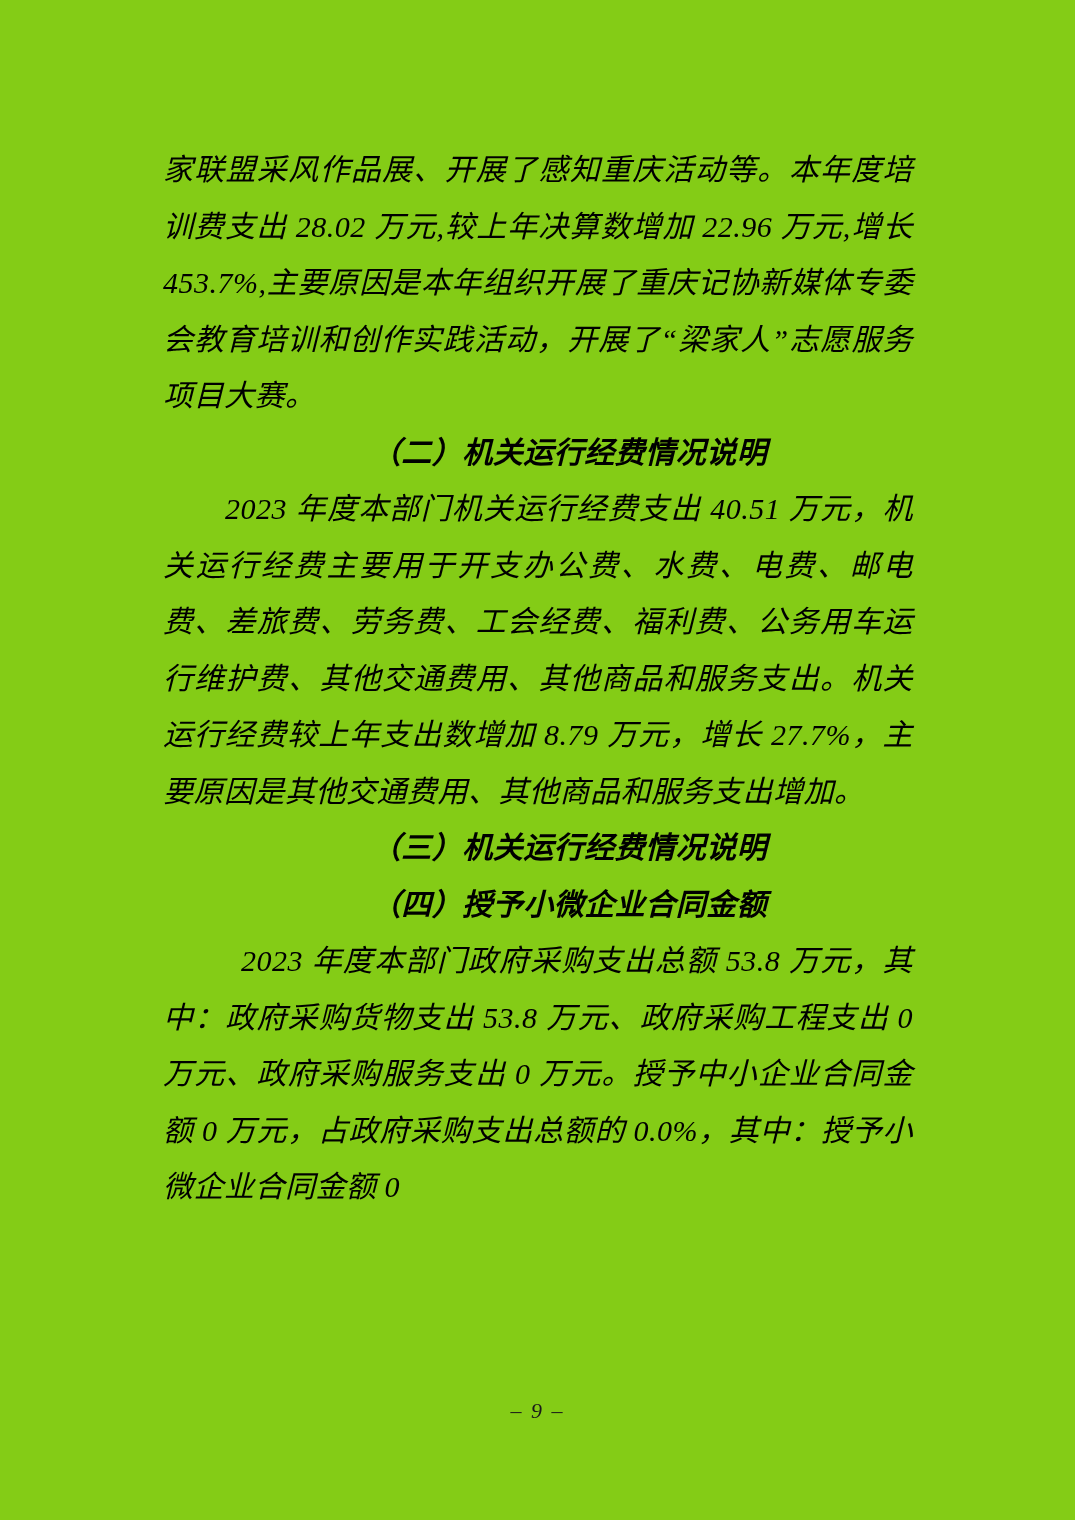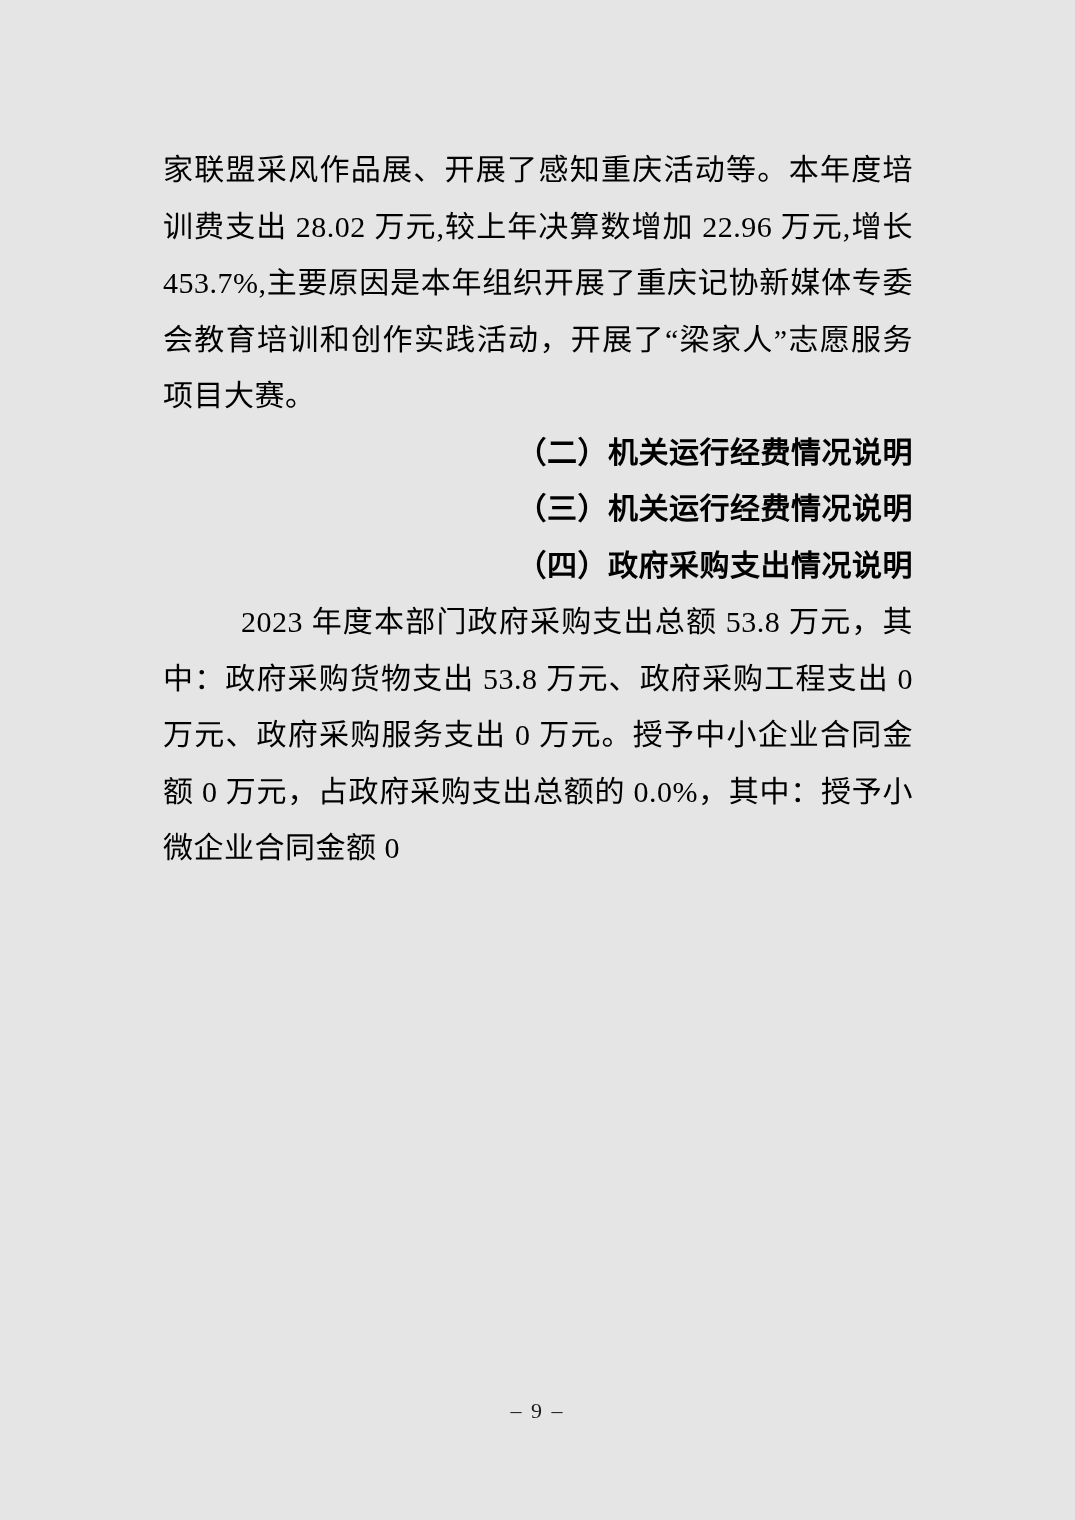--- a/index.html
+++ b/index.html
@@ -4,24 +4,25 @@
 <style>
   html, body {
     margin: 0;
     padding: 0;
     background: #ffffff;
   }
   .page {
     position: relative;
     width: 1075px;
     height: 1520px;
-    background: #e5e5e5;
+    background: #84cc16;
     overflow: hidden;
     font-family: "Liberation Serif", "DejaVu Serif", serif;
     color: #000000;
+    font-style: italic;
   }
   .doc {
     position: absolute;
     top: 142px;
     left: 163px;
     width: 750px;
   }
   .para {
     margin: 0;
     font-size: 30px;
@@ -32,21 +33,21 @@
     font-weight: 400;
   }
   .para.indent-2 { text-indent: 62px; }
   .para.indent-25 { text-indent: 78px; }
   .heading {
     margin: 0;
     font-size: 30px;
     line-height: 56.5px;
     font-weight: 700;
     text-indent: 62px;
-    text-align: right;
+    text-align: center;
     letter-spacing: 0.5px;
   }
   .footer {
     position: absolute;
     left: 0;
     top: 1398px;
     width: 1075px;
     text-align: center;
   }
   .footer .page-number {
@@ -60,25 +61,26 @@
 <body>
 
 <div class="page">
 
   <div class="doc">
 
     <p class="para">家联盟采风作品展、开展了感知重庆活动等。本年度培训费支出 28.02 万元,较上年决算数增加 22.96 万元,增长 453.7%,主要原因是本年组织开展了重庆记协新媒体专委会教育培训和创作实践活动，开展了“梁家人”志愿服务项目大赛。</p>
 
     <h2 class="heading">（二）机关运行经费情况说明</h2>
 
+    <p class="para indent-2">2023 年度本部门机关运行经费支出 40.51 万元，机关运行经费主要用于开支办公费、水费、电费、邮电费、差旅费、劳务费、工会经费、福利费、公务用车运行维护费、其他交通费用、其他商品和服务支出。机关运行经费较上年支出数增加 8.79 万元，增长 27.7%，主要原因是其他交通费用、其他商品和服务支出增加。</p>
 
     <h2 class="heading">（三）机关运行经费情况说明</h2>
 
 
-    <h2 class="heading">（四）政府采购支出情况说明</h2>
+    <h2 class="heading">（四）授予小微企业合同金额</h2>
 
     <p class="para indent-25">2023 年度本部门政府采购支出总额 53.8 万元，其中：政府采购货物支出 53.8 万元、政府采购工程支出 0 万元、政府采购服务支出 0 万元。授予中小企业合同金额 0 万元，占政府采购支出总额的 0.0%，其中：授予小微企业合同金额 0</p>
 
   </div>
 
   <div class="footer">
     <span class="page-number">– 9 –</span>
   </div>
 
 </div>

